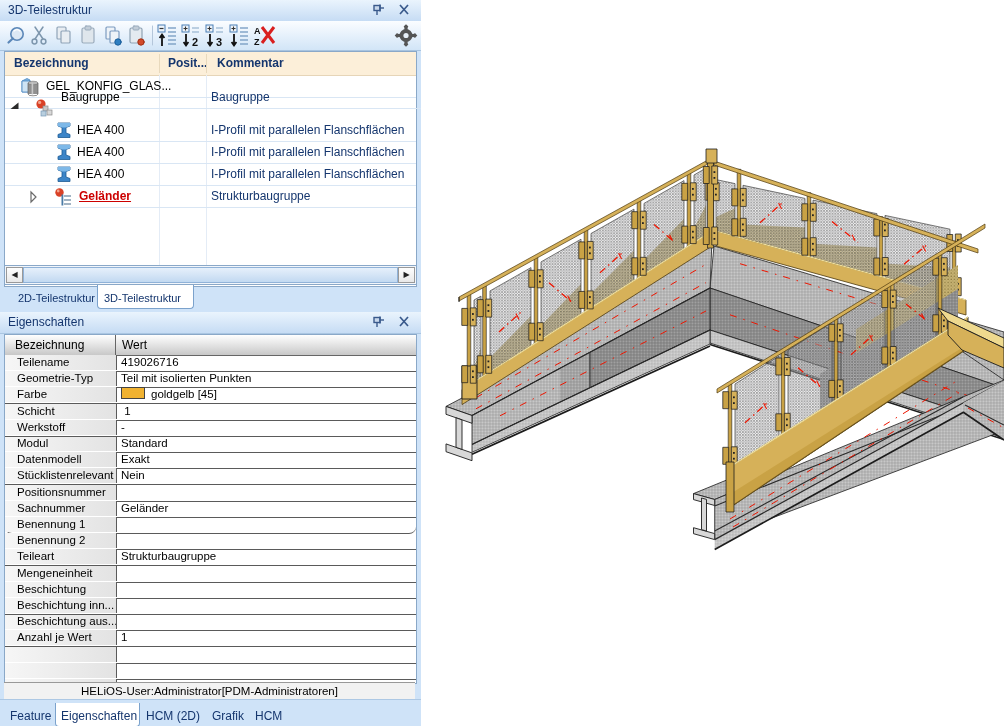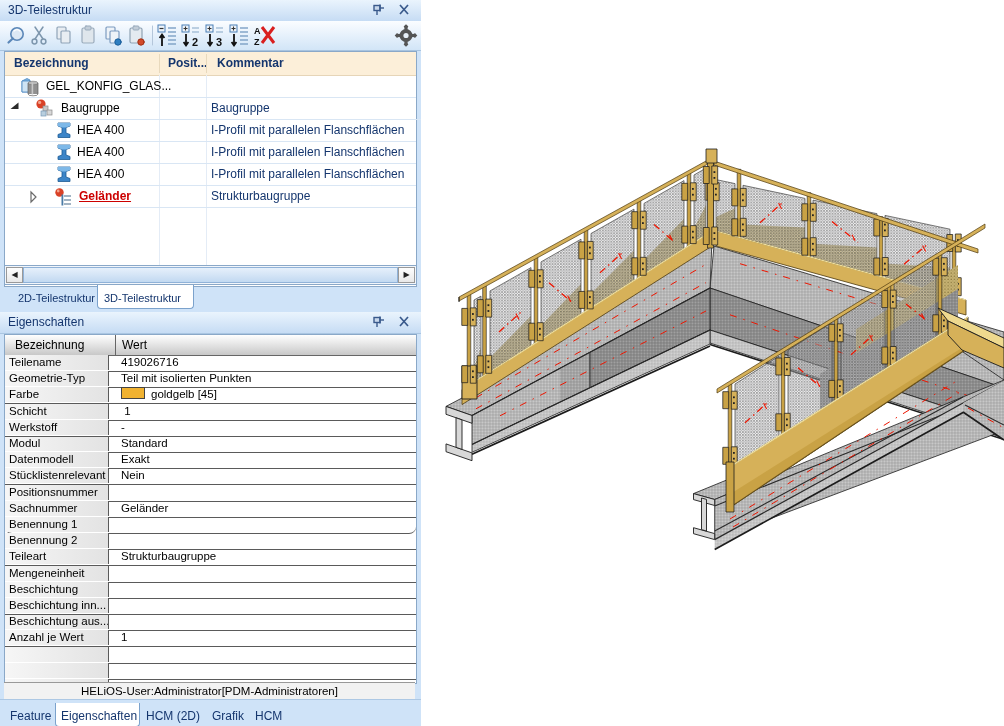--- a/index.html
+++ b/index.html
@@ -24,21 +24,21 @@
 .sbtn{position:absolute;top:1px;width:15px;height:14px;background:linear-gradient(#fdfdfd,#e8e8e8);border:1px solid #999;font-size:8px;line-height:14px;text-align:center;color:#222;}
 #hthumb{position:absolute;left:18px;top:1px;width:373px;height:14px;background:linear-gradient(#e6f0fb,#c2d9f1);border:1px solid #90b2d8;}
 
 .tabtxt{position:absolute;font-size:12px;color:#15366e;white-space:nowrap;}
 .activetab{position:absolute;background:#fff;border:1px solid #7ba2cc;border-top:none;border-radius:0 0 4px 4px;}
 
 #props{position:absolute;left:4px;top:334px;width:411px;height:348px;background:#fff;border:1px solid #8aa8c8;overflow:hidden;}
 #prophead{position:absolute;left:0;top:0;width:100%;height:20px;background:linear-gradient(#ffffff,#c8c8c8);border-bottom:1px solid #666;}
 .ph{position:absolute;top:3px;font-size:12px;color:#000;}
 .prow{position:absolute;left:0;width:100%;height:16px;border-bottom:1px solid #5a5a5a;}
-.plab{position:absolute;left:0;top:0;width:99px;height:15px;background:linear-gradient(90deg,#f6f6f6,#e3e3e3);padding-left:4px;font-size:11.5px;color:#000;line-height:15px;white-space:nowrap;overflow:hidden;border-right:1px solid #5a5a5a;}
+.plab{position:absolute;left:0;top:0;width:99px;height:15px;background:linear-gradient(90deg,#f6f6f6,#e3e3e3);padding-left:12px;font-size:11.5px;color:#000;line-height:15px;white-space:nowrap;overflow:hidden;border-right:1px solid #5a5a5a;}
 .pval{position:absolute;left:116px;top:0;font-size:11.5px;color:#000;line-height:15px;white-space:nowrap;}
 #footer{position:absolute;left:4px;top:682px;width:411px;height:16px;background:#f2f2f2;border:1px solid #999;border-left:none;border-right:none;text-align:center;font-size:11.5px;color:#000;line-height:16px;}
 
 #btabs{position:absolute;left:0;top:699px;width:421px;height:27px;background:#cfe3f8;border-top:1px solid #adc8e4;}
 svg{display:block;}
 #scene{position:absolute;left:421px;top:0;width:583px;height:726px;background:#fff;}
 </style>
 </head>
 <body>
 <div id="panel">
@@ -170,21 +170,21 @@
       <div class="th" style="left:163px;">Posit...</div>
       <div class="th" style="left:212px;">Kommentar</div>
       <div style="position:absolute;left:154px;top:2px;width:1px;height:19px;background:#e8d9bd;"></div>
       <div style="position:absolute;left:201px;top:2px;width:1px;height:19px;background:#e8d9bd;"></div>
     </div>
     <div class="colline" style="left:154px;top:23px;"></div>
     <div class="colline" style="left:201px;top:23px;"></div>
     <div class="trow" style="top:23px;">
         <div class="trtxt" style="left:41px;">GEL_KONFIG_GLAS...</div>
       </div>
-    <div class="trow" style="top:45px;padding-left:28px;">
+    <div class="trow" style="top:34px;padding-left:28px;">
         <div class="trtxt" style="left:56px;">Baugruppe</div>
         <div class="trcom">Baugruppe</div>
       </div>
     <div class="trow" style="top:67px;">
         <div class="trtxt" style="left:72px;">HEA 400</div>
         <div class="trcom">I-Profil mit parallelen Flanschflächen</div>
       </div>
     <div class="trow" style="top:89px;">
         <div class="trtxt" style="left:72px;">HEA 400</div>
         <div class="trcom">I-Profil mit parallelen Flanschflächen</div>

